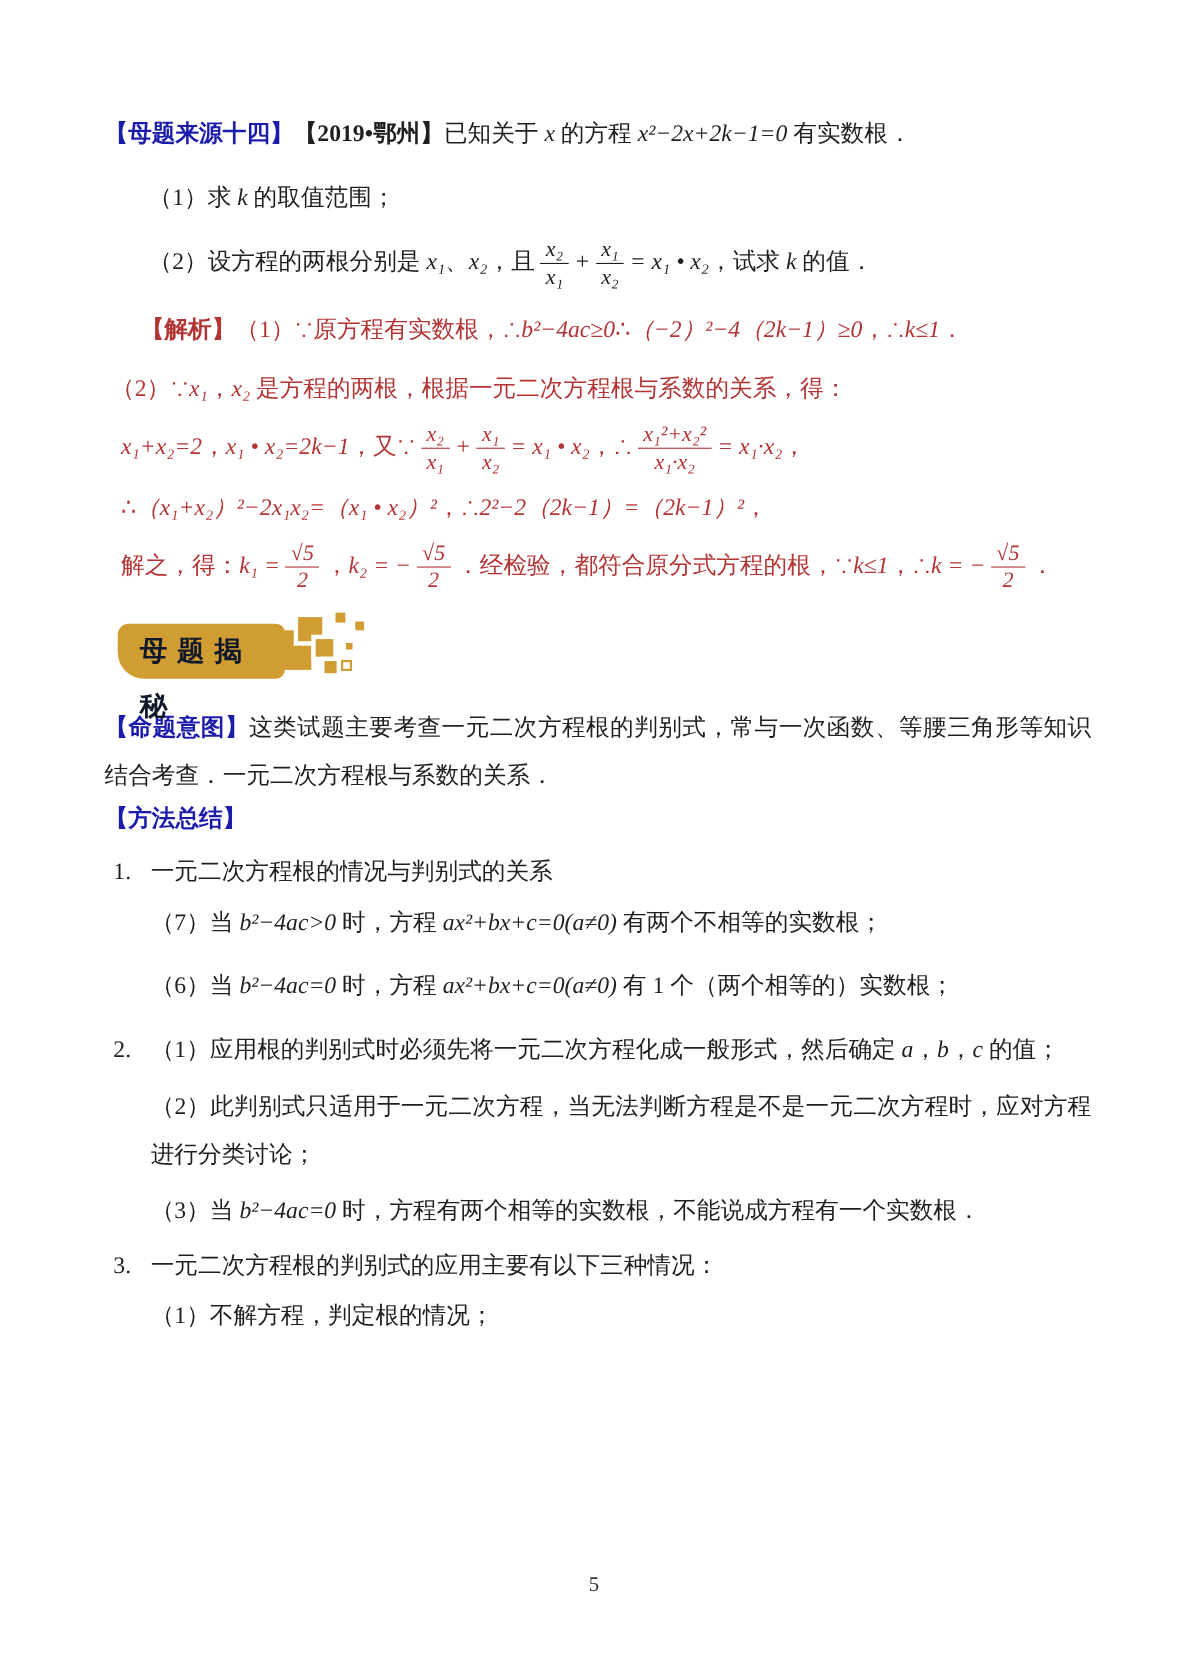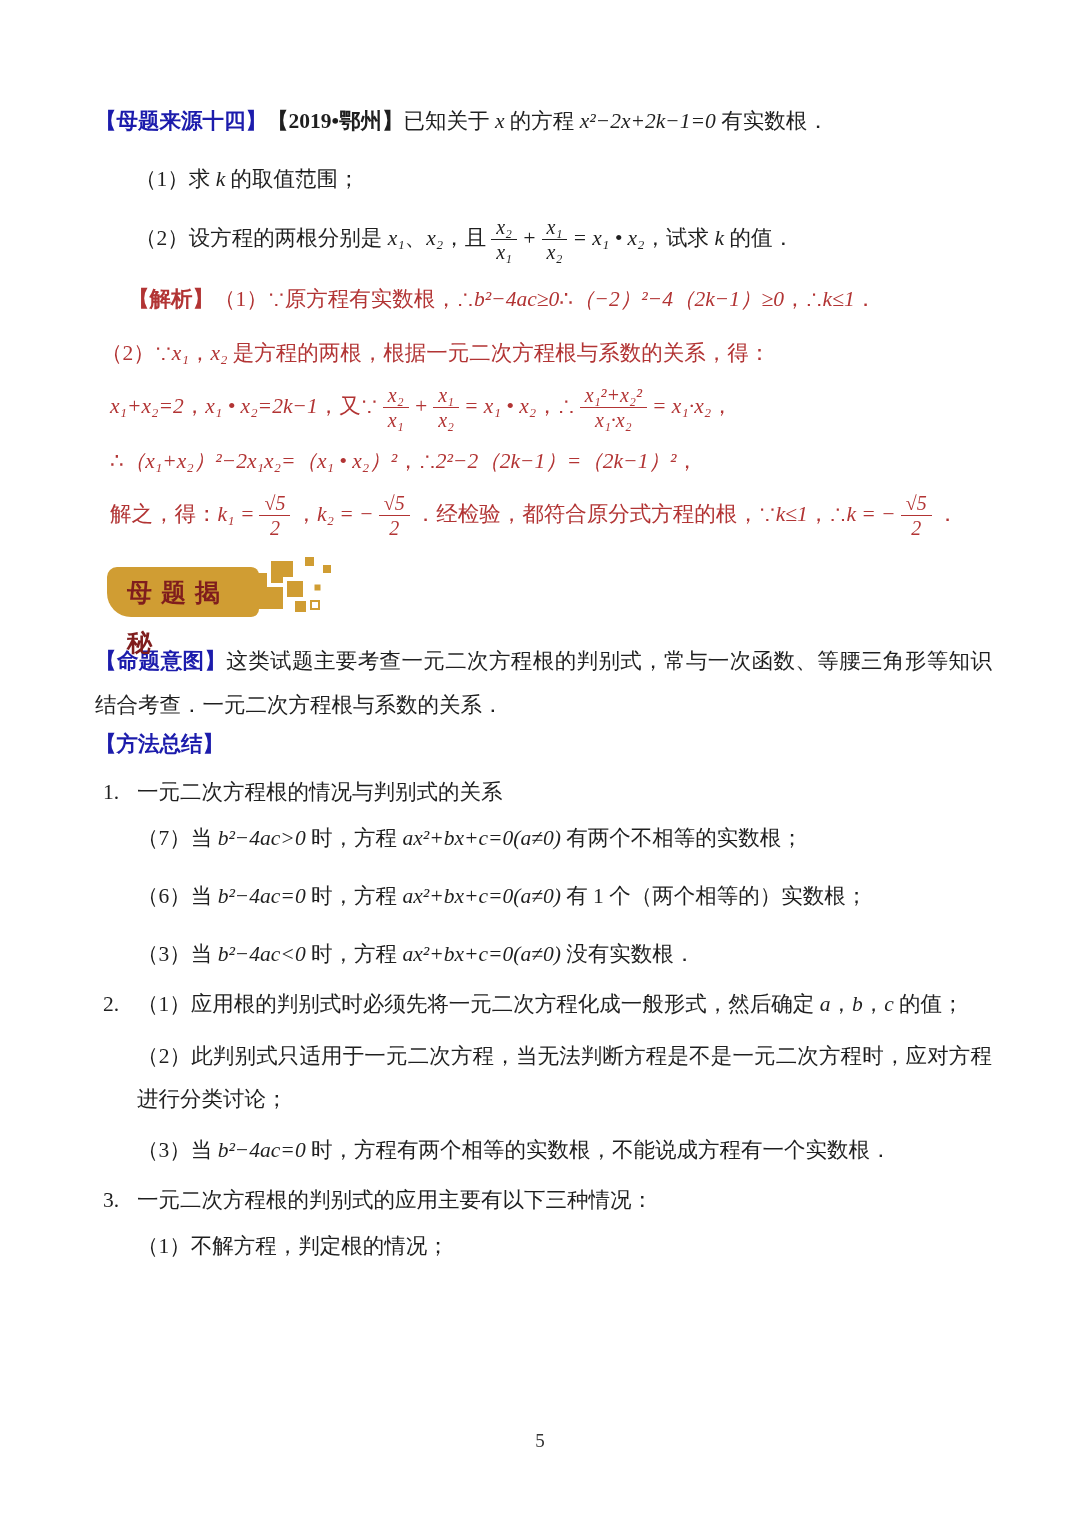--- a/index.html
+++ b/index.html
@@ -39,21 +39,21 @@
   .an4 { margin:0 0 12px 15px; }
   .an5 { margin:0 0 10px 15px; padding:4px 0; }
 
   .note { text-indent:33px; margin:0 0 10px 0; line-height:46px; text-align:justify; }
 
   
   .badge-wrap { position:relative; height:72px; margin:0 0 14px 12px; }
   .badge {
     position:absolute; left:0; top:14px; width:152px; height:50px;
     background:#d09d33; border-radius:10px 8px 8px 24px;
-    color:#7f1d1d; font-family:"Liberation Sans","DejaVu Sans",sans-serif;
+    color:#0f172a; font-family:"Liberation Sans","DejaVu Sans",sans-serif;
     font-weight:bold; font-size:25px; letter-spacing:9px;
     line-height:50px; padding-left:20px;
   }
   .badge-icon { position:absolute; left:140px; top:0; }
 
   .intent { line-height:44px; text-align:justify; margin:0 0 2px 0; }
   .method-label { margin:0 0 18px 0; }
 
   .mi { display:flex; margin:0 0 16px 8px; }
   .mi .mnum { width:34px; flex:0 0 auto; }
@@ -106,21 +106,20 @@
   </div>
 
   <div class="line method-label bold blue">【方法总结】</div>
 
   <div class="line mi">
     <span class="mnum">1.</span>
     <span>一元二次方程根的情况与判别式的关系</span>
   </div>
   <div class="line msub"><span class="seg-t">（7）当 </span><span class="seg-m">b²−4ac&gt;0</span><span class="seg-t"> 时，方程 </span><span class="seg-m">ax²+bx+c=0(a≠0)</span><span class="seg-t"> 有两个不相等的实数根；</span></div>
   <div class="line msub"><span class="seg-t">（6）当 </span><span class="seg-m">b²−4ac=0</span><span class="seg-t"> 时，方程 </span><span class="seg-m">ax²+bx+c=0(a≠0)</span><span class="seg-t"> 有 1 个（两个相等的）实数根；</span></div>
-  <div class="line msub msub-last"><span class="seg-t">（3）当 </span><span class="seg-m">b²−4ac&lt;0</span><span class="seg-t"> 时，方程 </span><span class="seg-m">ax²+bx+c=0(a≠0)</span><span class="seg-t"> 没有实数根．</span></div>
 
   <div class="line mi">
     <span class="mnum">2.</span>
     <span><span class="seg-t">（1）应用根的判别式时必须先将一元二次方程化成一般形式，然后确定 </span><span class="seg-m">a</span><span class="seg-t">，</span><span class="seg-m">b</span><span class="seg-t">，</span><span class="seg-m">c</span><span class="seg-t"> 的值；</span></span>
   </div>
   <div class="m2wrap"><span class="seg-t">（2）此判别式只适用于一元二次方程，当无法判断方程是不是一元二次方程时，应对方程进行分类讨论；</span></div>
   <div class="line m2c" style="margin-top:14px;"><span class="seg-t">（3）当 </span><span class="seg-m">b²−4ac=0</span><span class="seg-t"> 时，方程有两个相等的实数根，不能说成方程有一个实数根．</span></div>
 
   <div class="line mi">
     <span class="mnum">3.</span>

